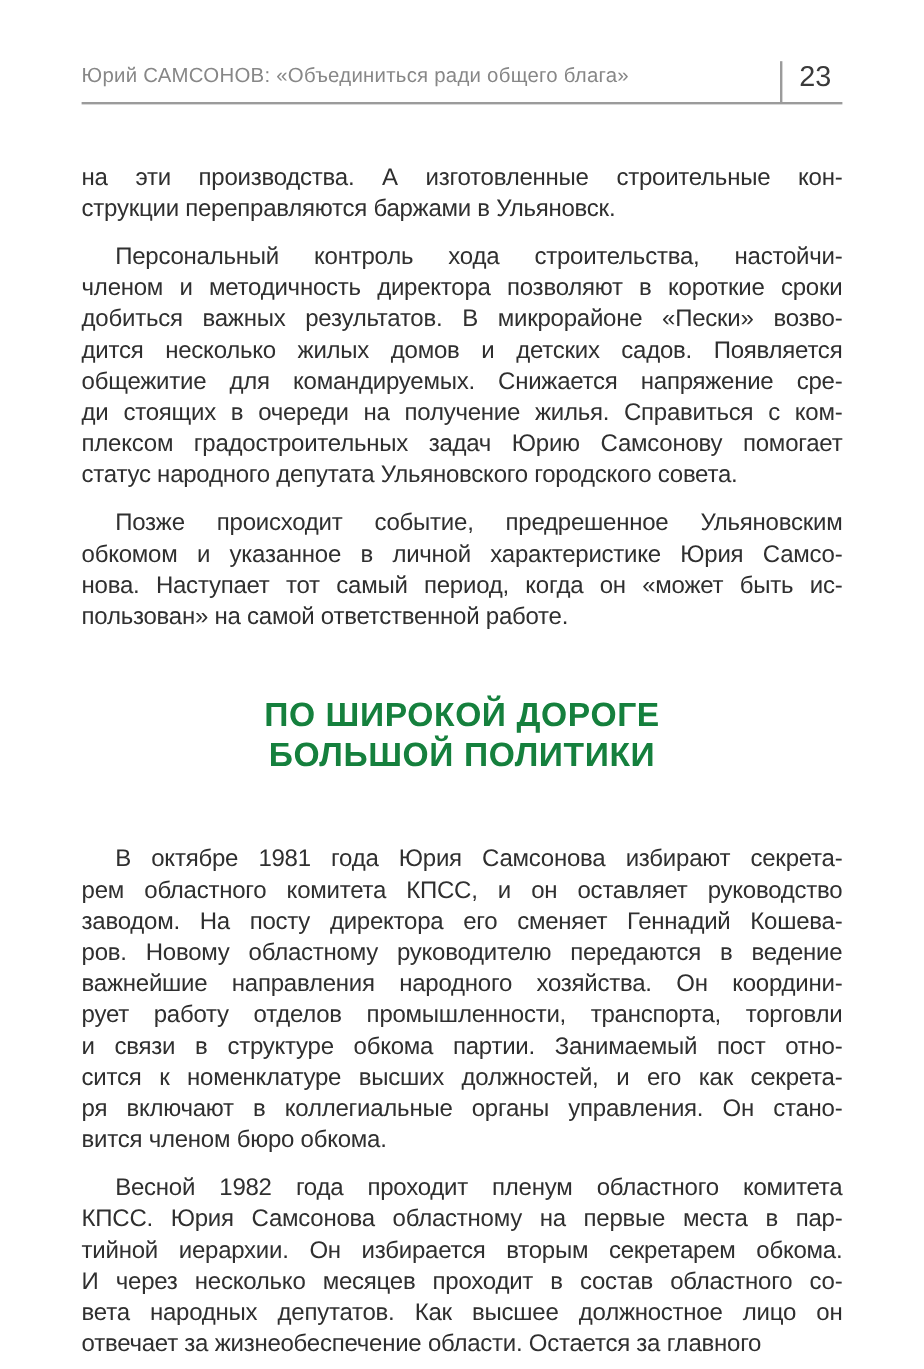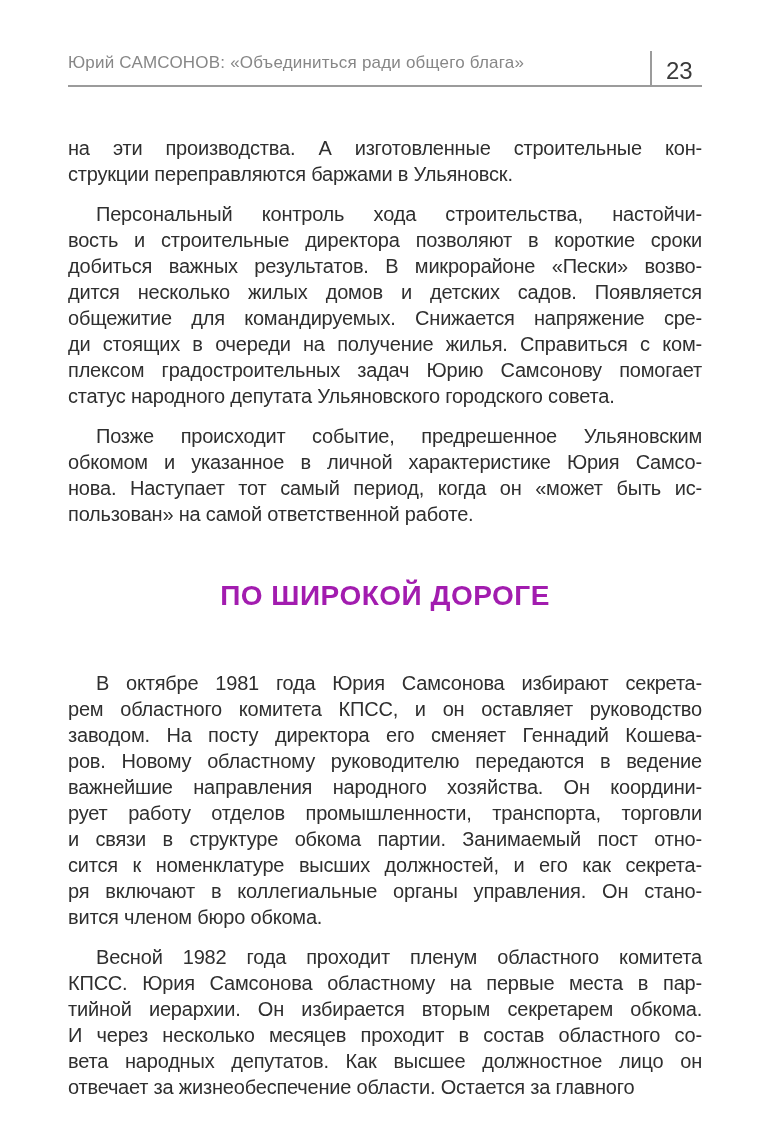--- a/index.html
+++ b/index.html
@@ -28,21 +28,21 @@
     font-size: 17px;
     line-height: 20px;
     color: #878787;
     letter-spacing: 0.2px;
     padding-bottom: 12px;
   }
   .pageno-box {
     border-left: 2px solid #9b9b9b;
     height: 34px;
     display: flex;
-    align-items: flex-end;
+    align-items: flex-start;
     padding-left: 14px;
     padding-right: 6px;
     min-width: 30px;
   }
   .pageno {
     font-size: 24px;
     color: #3a3a3a;
   }
   
   .content { padding-top: 48px; }
@@ -55,21 +55,21 @@
     text-align-last: justify;
     text-justify: inter-word;
     white-space: normal;
   }
   .pline.last { text-align-last: left; }
   .pline.indent { text-indent: 28px; }
   .section-heading {
     margin: 52px 0 58px 0;
     text-align: center;
     font-weight: bold;
-    color: #a21caf;
+    color: #15803d;
   }
   .h-line {
     font-size: 28px;
     line-height: 33px;
     letter-spacing: 0.5px;
   }
 </style>
 </head>
 <body>
 
@@ -81,36 +81,37 @@
     </div>
   </div>
 
   <div class="content">
       <div class="para">
         <div class="pline">на эти производства. А изготовленные строительные кон-</div>
         <div class="pline last">струкции переправляются баржами в Ульяновск.</div>
       </div>
       <div class="para">
         <div class="pline indent">Персональный контроль хода строительства, настойчи-</div>
-        <div class="pline">вость и строительные директора позволяют в короткие сроки</div>
+        <div class="pline">членом и методичность директора позволяют в короткие сроки</div>
         <div class="pline">добиться важных результатов. В микрорайоне «Пески» возво-</div>
         <div class="pline">дится несколько жилых домов и детских садов. Появляется</div>
         <div class="pline">общежитие для командируемых. Снижается напряжение сре-</div>
         <div class="pline">ди стоящих в очереди на получение жилья. Справиться с ком-</div>
         <div class="pline">плексом градостроительных задач Юрию Самсонову помогает</div>
         <div class="pline last">статус народного депутата Ульяновского городского совета.</div>
       </div>
       <div class="para">
         <div class="pline indent">Позже происходит событие, предрешенное Ульяновским</div>
         <div class="pline">обкомом и указанное в личной характеристике Юрия Самсо-</div>
         <div class="pline">нова. Наступает тот самый период, когда он «может быть ис-</div>
         <div class="pline last">пользован» на самой ответственной работе.</div>
       </div>
       <h2 class="section-heading">
         <div class="h-line">ПО ШИРОКОЙ ДОРОГЕ</div>
+        <div class="h-line">БОЛЬШОЙ ПОЛИТИКИ</div>
       </h2>
       <div class="para">
         <div class="pline indent">В октябре 1981 года Юрия Самсонова избирают секрета-</div>
         <div class="pline">рем областного комитета КПСС, и он оставляет руководство</div>
         <div class="pline">заводом. На посту директора его сменяет Геннадий Кошева-</div>
         <div class="pline">ров. Новому областному руководителю передаются в ведение</div>
         <div class="pline">важнейшие направления народного хозяйства. Он координи-</div>
         <div class="pline">рует работу отделов промышленности, транспорта, торговли</div>
         <div class="pline">и связи в структуре обкома партии. Занимаемый пост отно-</div>
         <div class="pline">сится к номенклатуре высших должностей, и его как секрета-</div>

